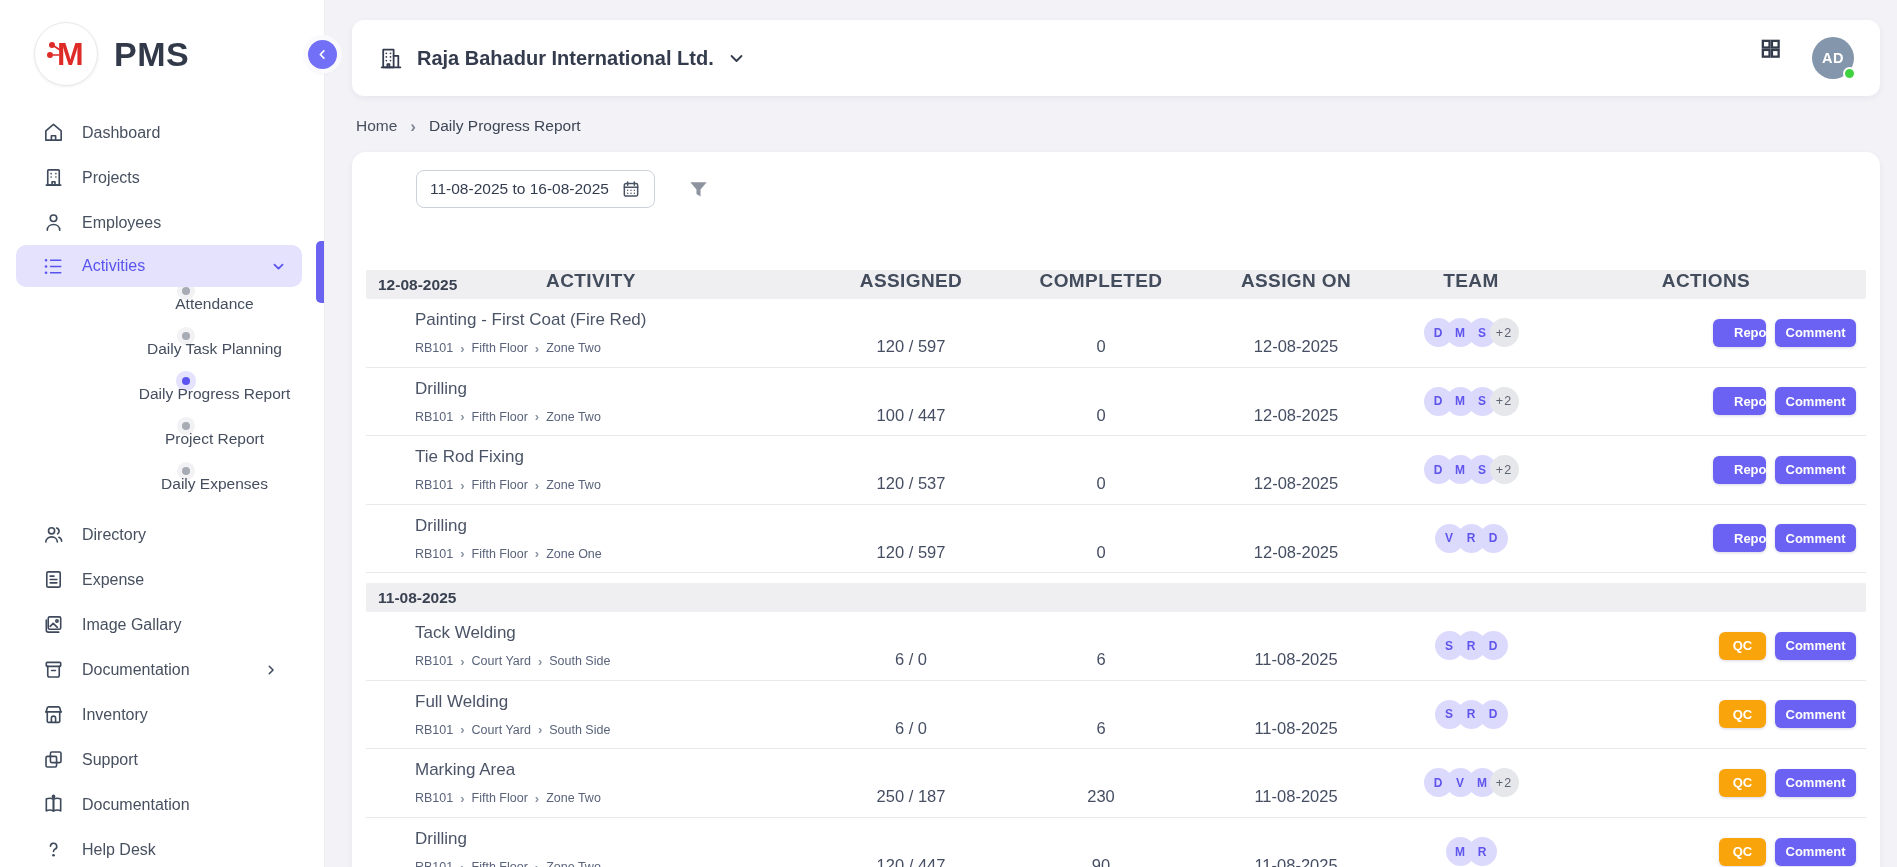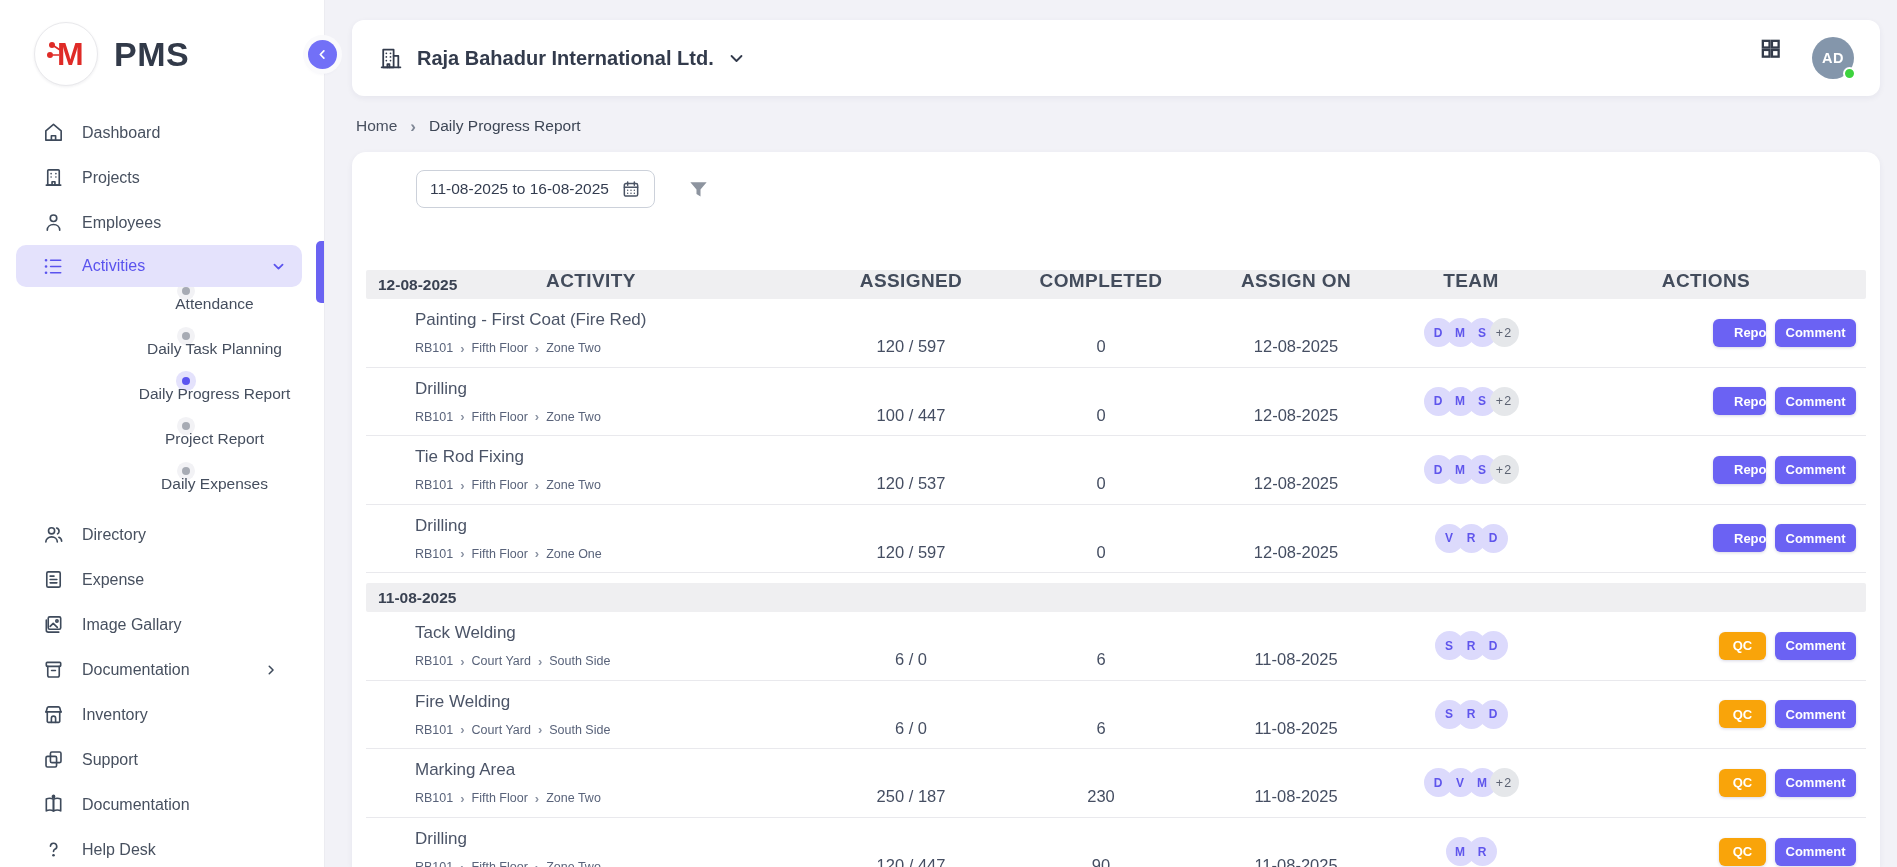--- a/index.html
+++ b/index.html
@@ -449,21 +449,21 @@
           <div class="badge">R</div>
           <div class="badge">D</div>
         </div>
         <div class="actions-cell">
           <button class="btn btn-warning btn-qc">QC</button>
           <button class="btn btn-primary btn-comment">Comment</button>
         </div>
       </div>
       <div class="tgrid trow">
         <div class="cell-activity">
-          <div class="act-title">Fire Welding</div>
+          <div class="act-title">Full Welding</div>
           <div class="act-path">
             <span>RB101</span>
             <span class="path-sep">›</span>
             <span>Court Yard</span>
             <span class="path-sep">›</span>
             <span>South Side</span>
           </div>
         </div>
         <div class="num">6 / 0</div>
         <div class="num">6</div>

